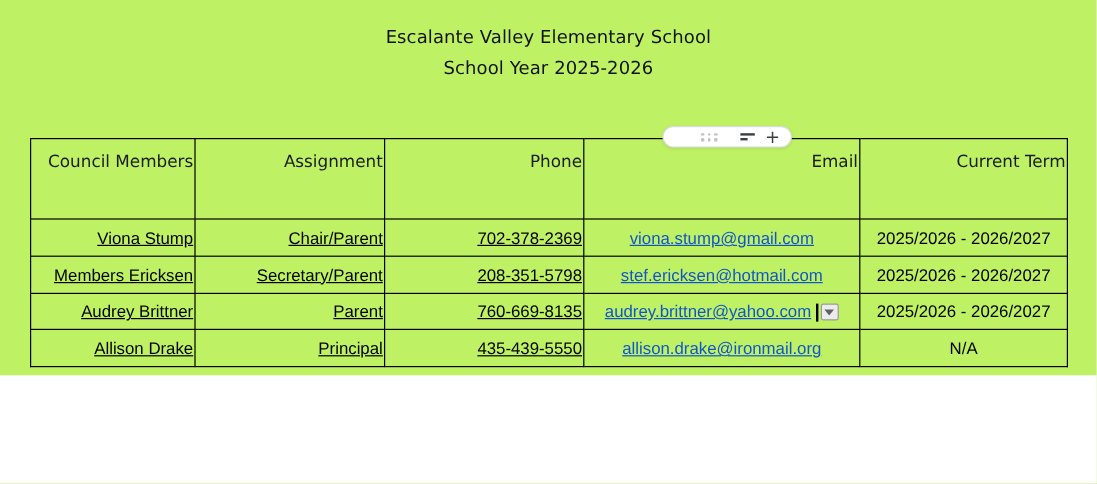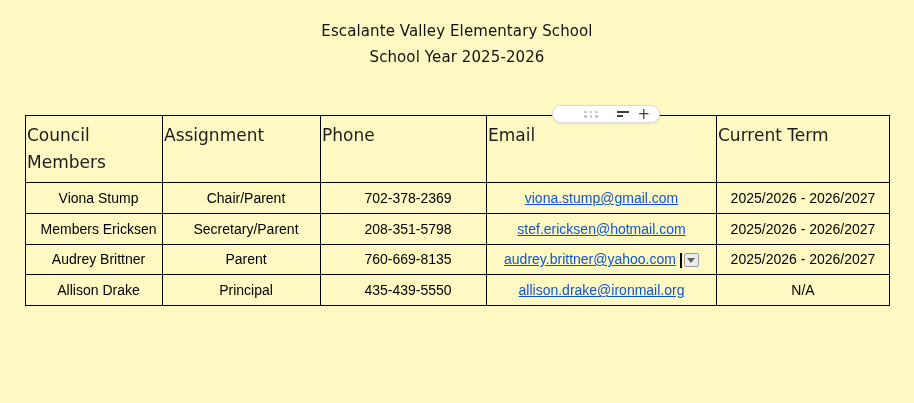--- a/index.html
+++ b/index.html
@@ -1,20 +1,20 @@
 <!DOCTYPE html>
 <html><head>
 <meta charset="utf-8">
 <style>
   html, body { margin: 0; padding: 0; background: #ffffff; }
   .canvas {
     position: relative;
     width: 914px;
-    height: 403px;
-    background: #fef9c3;
+    height: 313px;
+    background: #bef264;
     overflow: hidden;
     font-family: "Liberation Sans", sans-serif;
     color: #000000;
   }
 
   
   .doc-title {
     position: absolute;
     top: 18px;
     left: 0;
@@ -37,32 +37,32 @@
     table-layout: fixed;
   }
   .council-table th, .council-table td {
     border: 1px solid #000000;
     overflow: hidden;
     white-space: nowrap;
   }
   .council-table th {
     font-family: "DejaVu Sans", sans-serif;
     font-weight: 400;
-    font-size: 17px;
+    font-size: 14px;
     line-height: 27px;
     color: #1c1c1c;
     vertical-align: top;
     padding-top: 6px;
-    text-align: left;
+    text-align: right;
     white-space: normal;
     height: 59px; 
   }
   .council-table tbody tr { height: 30.8px; }
   .council-table td { font-size: 14px; vertical-align: middle; }
-  .cell-left   { text-align: center; padding-left: 10px; }
+  .cell-left   { text-align: right; padding-left: 10px; text-decoration: underline; }
   .cell-center { text-align: center; }
 
   a.email-link {
     color: #1155cc;
     text-decoration: underline;
     cursor: pointer;
   }
 
   
   .text-caret {

